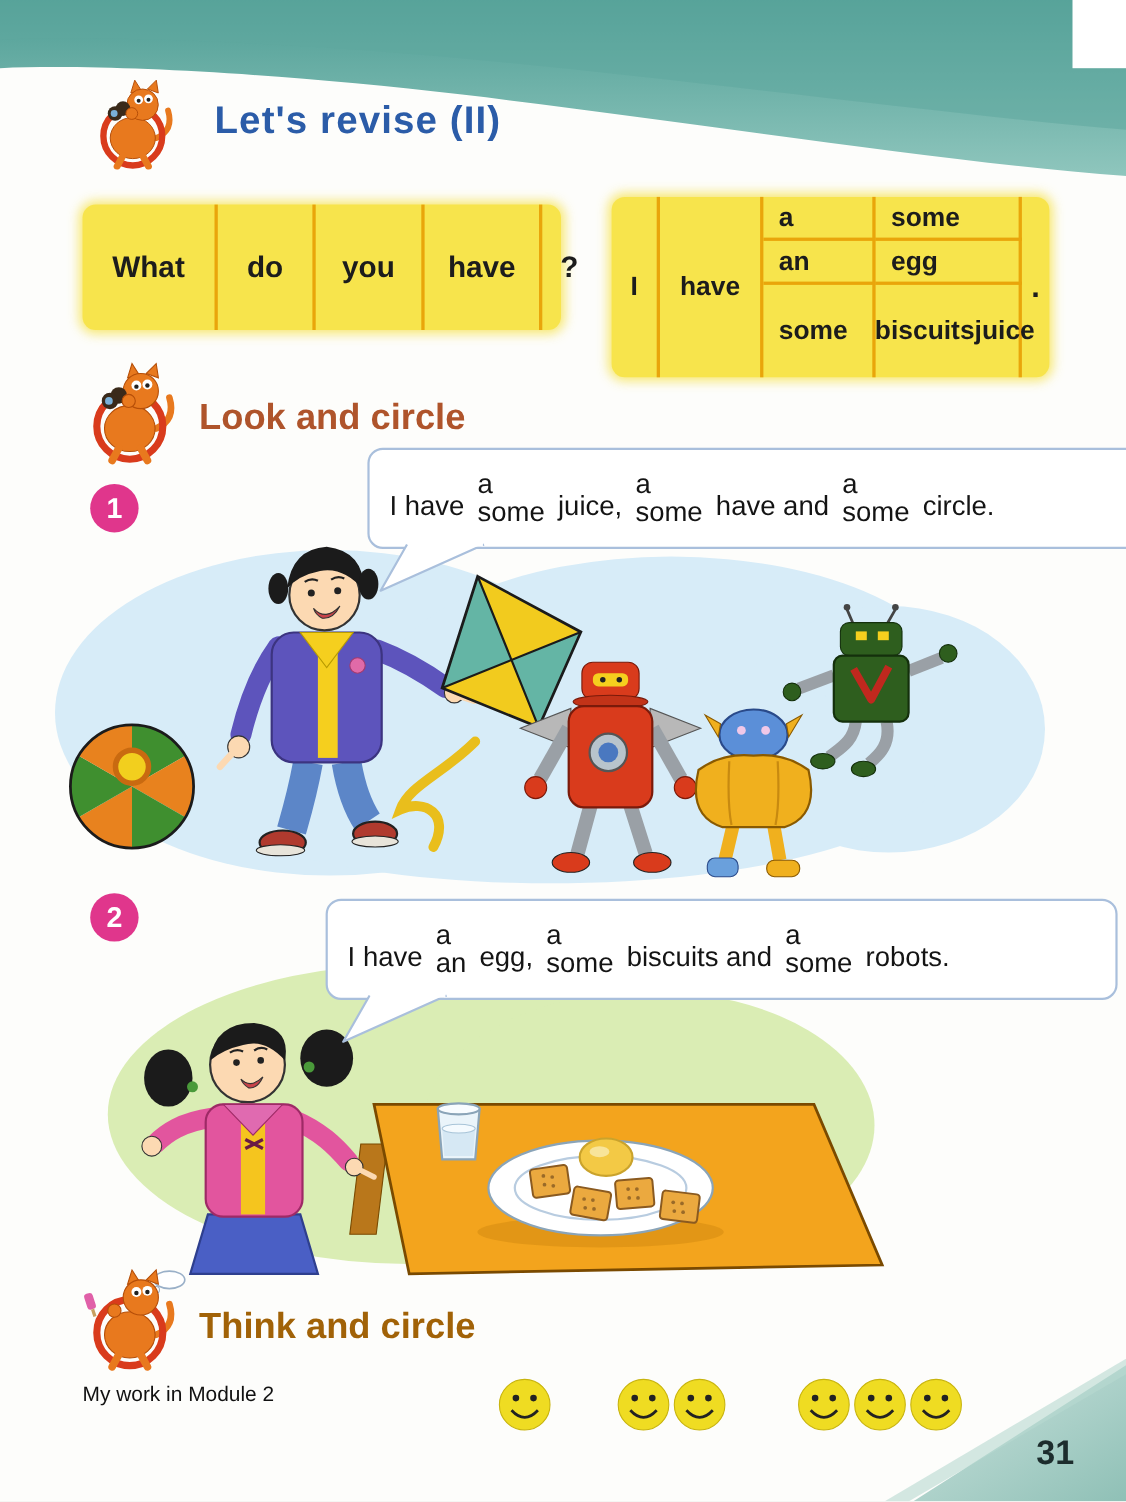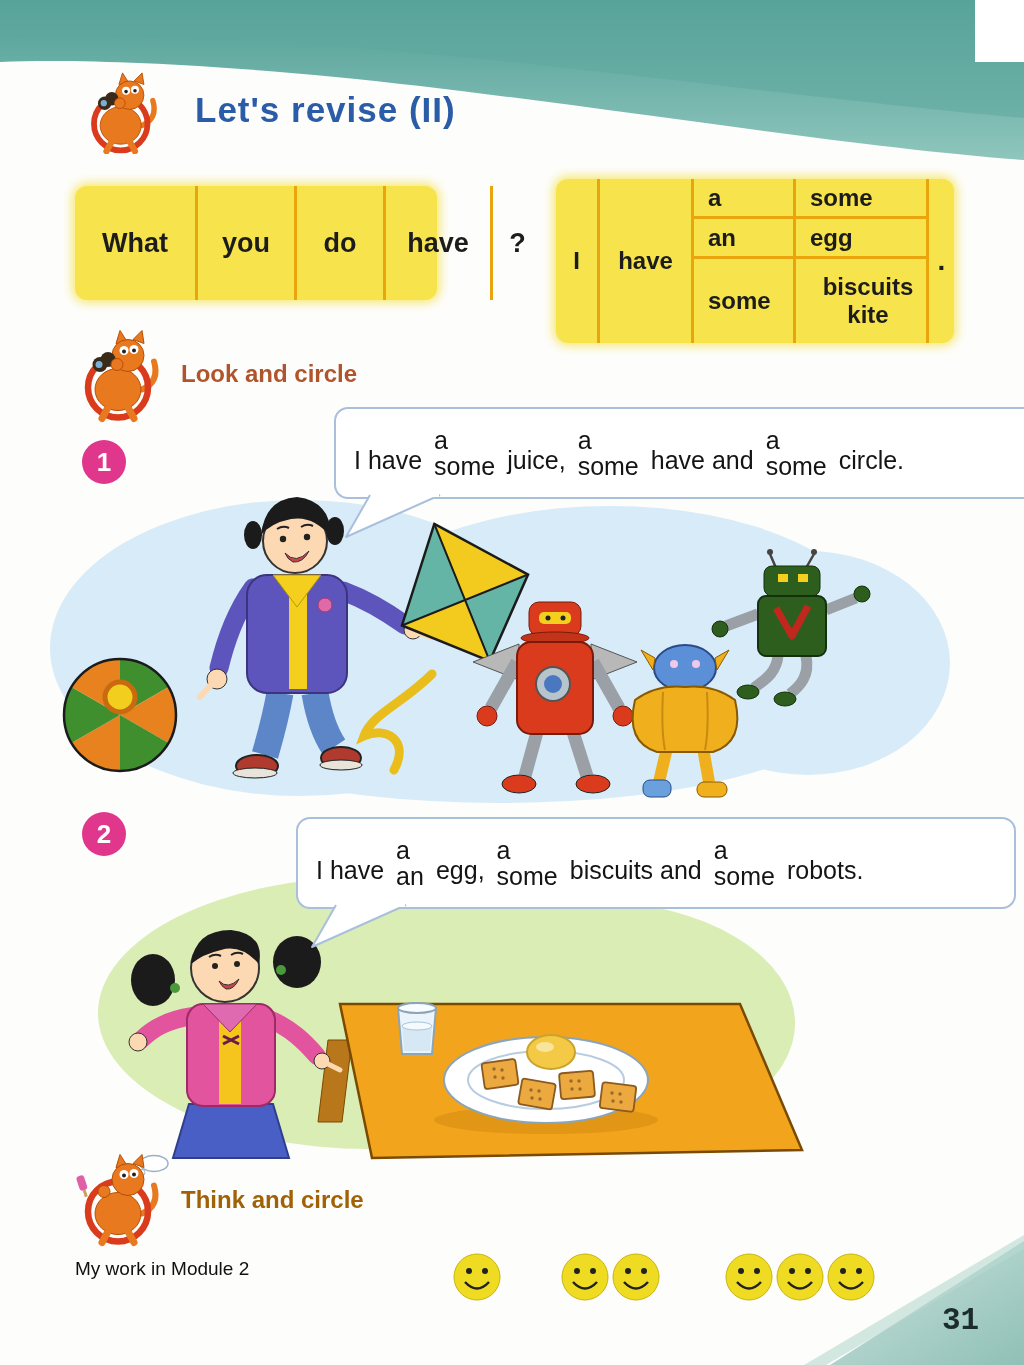--- a/index.html
+++ b/index.html
@@ -5,36 +5,36 @@
   html,body{margin:0;padding:0;}
   body{font-family:"Liberation Sans",sans-serif;background:#e8e8e8;}
   #page{position:relative;width:1024px;height:1365px;background:#fdfdfb;overflow:hidden;margin:0 auto;}
   .abs{position:absolute;}
 
   
   #title{left:195px;top:90px;font-size:35px;font-weight:700;color:#2B5CA8;letter-spacing:1px;}
 
   
   .ytable{background:#F7E44C;border-radius:12px;box-shadow:0 0 10px 3px rgba(246,228,90,.85);color:#1c1c1c;}
-  #qtable{left:75px;top:186px;width:362px;height:114px;display:flex;}
+  #qtable{left:75px;top:186px;width:435px;height:114px;display:flex;}
   #qtable .qcell{flex:0 0 auto;display:flex;align-items:center;justify-content:center;
       font-size:27px;font-weight:600;border-right:3px solid #E9A50B;}
   #qtable .qcell:last-child{border-right:none;}
   #atable{left:556px;top:179px;width:398px;height:164px;display:grid;
       grid-template-columns:44px 94px 102px 133px 25px;grid-template-rows:40px 40px 84px;
       font-size:24px;font-weight:600;}
   .atcell{display:flex;align-items:center;}
   .ctr{justify-content:center;}
   .lft{justify-content:flex-start;padding-left:14px;}
   .br{border-right:3px solid #E9A50B;}
   .bb{border-bottom:3px solid #E9A50B;}
-  .two-line{line-height:1.15;display:flex;flex-direction:column;justify-content:center;}
-
-  
-  .sec-title{font-size:24px;font-weight:700;}
+  .two-line{line-height:1.15;display:flex;justify-content:center;}
+
+  
+  .sec-title{font-size:33px;font-weight:700;}
   #look-title{left:181px;top:360px;color:#AF542B;}
   #think-title{left:181px;top:1186px;color:#a16207;}
 
   
   .badge{width:44px;height:44px;border-radius:50%;background:#E0368C;color:#fff;
       display:flex;align-items:center;justify-content:center;font-size:26px;font-weight:700;z-index:5;}
   #badge1{left:82px;top:440px;}
   #badge2{left:82px;top:812px;}
 
   
@@ -49,21 +49,21 @@
   
   #scene1{left:50px;top:478px;z-index:1;}
   #scene2{left:90px;top:868px;z-index:1;}
 
   
   #footer-label{left:75px;top:1258px;font-size:19px;font-weight:500;color:#111;}
   .sgroup{display:flex;gap:1px;z-index:2;}
   #sg1{left:452px;top:1252px;}
   #sg2{left:560px;top:1252px;}
   #sg3{left:724px;top:1252px;}
-  #pagenum{left:942px;top:1303px;font-size:31px;font-weight:600;color:#1d2d2d;z-index:3;font-family:Liberation Mono, monospace;}
+  #pagenum{left:942px;top:1303px;font-size:31px;font-weight:600;color:#1d2d2d;z-index:3;}
   #band-top,#corner-br{z-index:0;}
   #notch{left:975px;top:0;width:49px;height:62px;background:#fff;z-index:1;}
 </style>
 </head>
 <body>
 
 <div id="page">
 
   <svg id="band-top" class="abs" style="left:0;top:0" width="1024" height="165">
     <defs>
@@ -92,37 +92,37 @@
       <circle cx="64" cy="21" r="2" fill="#222"></circle>
     <circle cx="38" cy="30" r="7.5" fill="#3a2a1a"></circle>
       <circle cx="30" cy="35" r="7.5" fill="#3a2a1a"></circle>
     <circle cx="29" cy="35" r="3.5" fill="#7ab0d8"></circle>
     <circle cx="47" cy="35" r="6" fill="#E8791E" stroke="#b54e08"></circle>
   </svg>
   <div id="title" class="abs">Let's revise (II)</div>
 
   <div id="qtable" class="abs ytable">
     <div class="qcell" style="width:120px">What</div>
+    <div class="qcell" style="width:86px">do</div>
     <div class="qcell" style="width:96px">you</div>
-    <div class="qcell" style="width:86px">do</div>
     <div class="qcell" style="width:104px">have</div>
     <div class="qcell" style="width:49px">?</div>
   </div>
 
   <div id="atable" class="abs ytable">
     <div class="atcell ctr br" style="grid-column:1;grid-row:1/4">I</div>
     <div class="atcell ctr br" style="grid-column:2;grid-row:1/4">have</div>
     <div class="atcell lft br bb" style="grid-column:3;grid-row:1">a</div>
     <div class="atcell lft br bb" style="grid-column:4;grid-row:1">some</div>
     <div class="atcell lft br bb" style="grid-column:3;grid-row:2">an</div>
     <div class="atcell lft br bb" style="grid-column:4;grid-row:2">egg</div>
     <div class="atcell lft br" style="grid-column:3;grid-row:3">some</div>
     <div class="atcell lft br two-line" style="grid-column:4;grid-row:3">
       <span>biscuits</span>
-      <span>kite</span>
+      <span>juice</span>
     </div>
     <div class="atcell ctr" style="grid-column:5;grid-row:1/4;font-size:28px">.</div>
   </div>
 
   <svg class="abs" style="left:70px;top:328px" width="100" height="95" viewBox="0 0 100 92">
     <path d="M72,60 Q90,52 84,32" stroke="#E8791E" stroke-width="6" fill="none" stroke-linecap="round"></path>
     <circle cx="48" cy="58" r="30" stroke="#D93B1C" stroke-width="6.5" fill="none"></circle>
     <ellipse cx="48" cy="60" rx="23" ry="21" fill="#E8791E" stroke="#b54e08"></ellipse>
     <path d="M38,78 L32,89" stroke="#E8791E" stroke-width="7" stroke-linecap="round"></path>
     <path d="M58,78 L64,89" stroke="#E8791E" stroke-width="7" stroke-linecap="round"></path>

